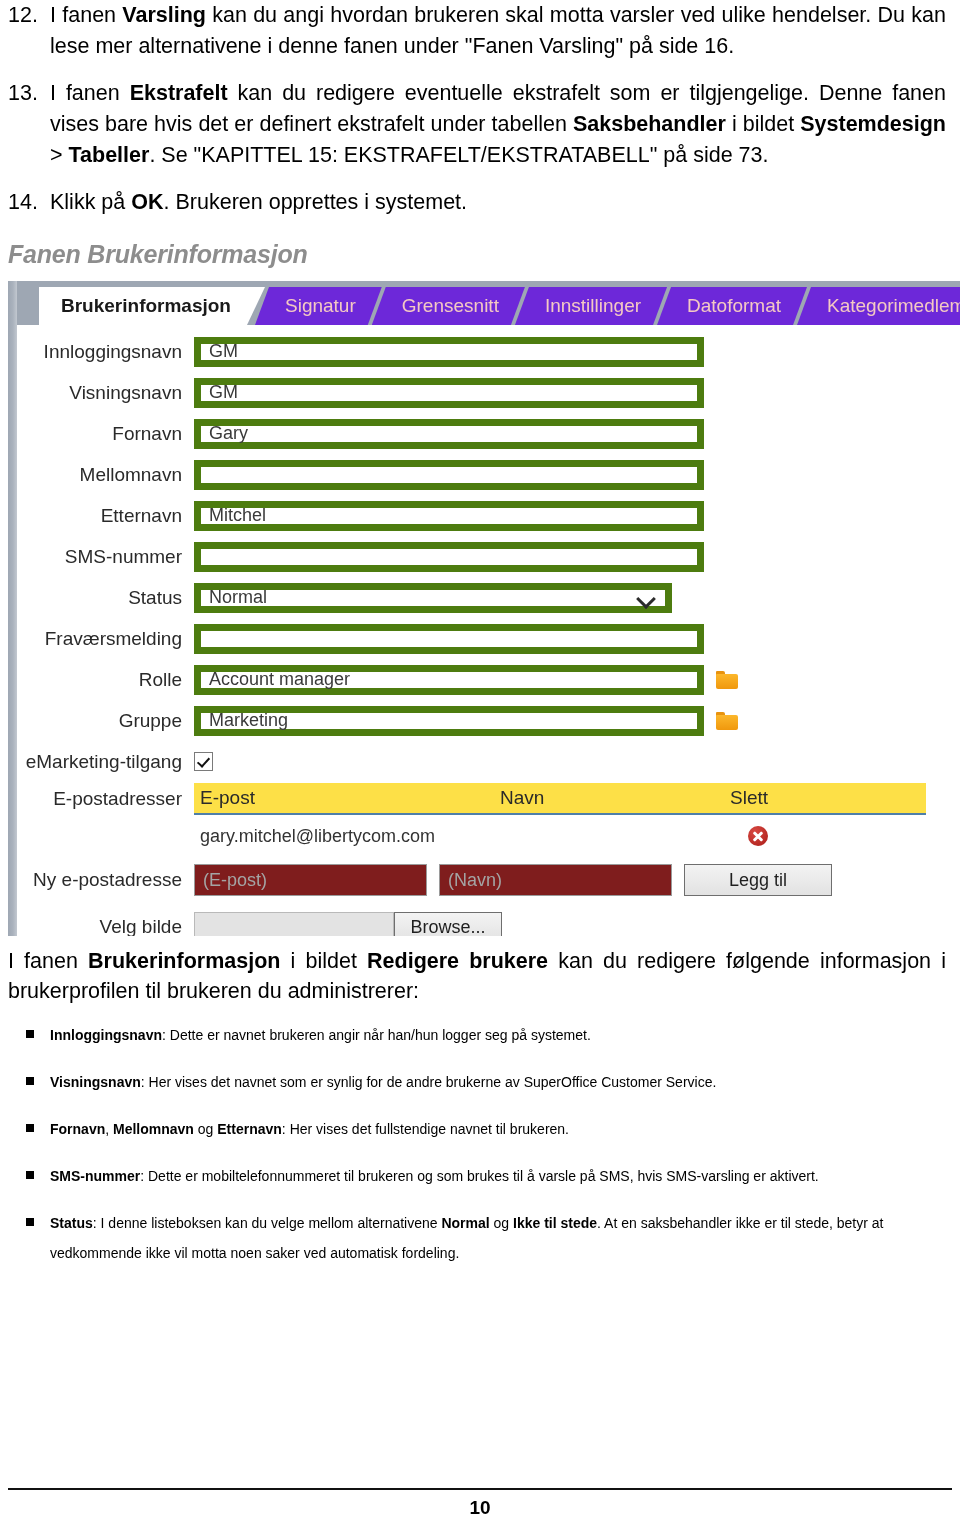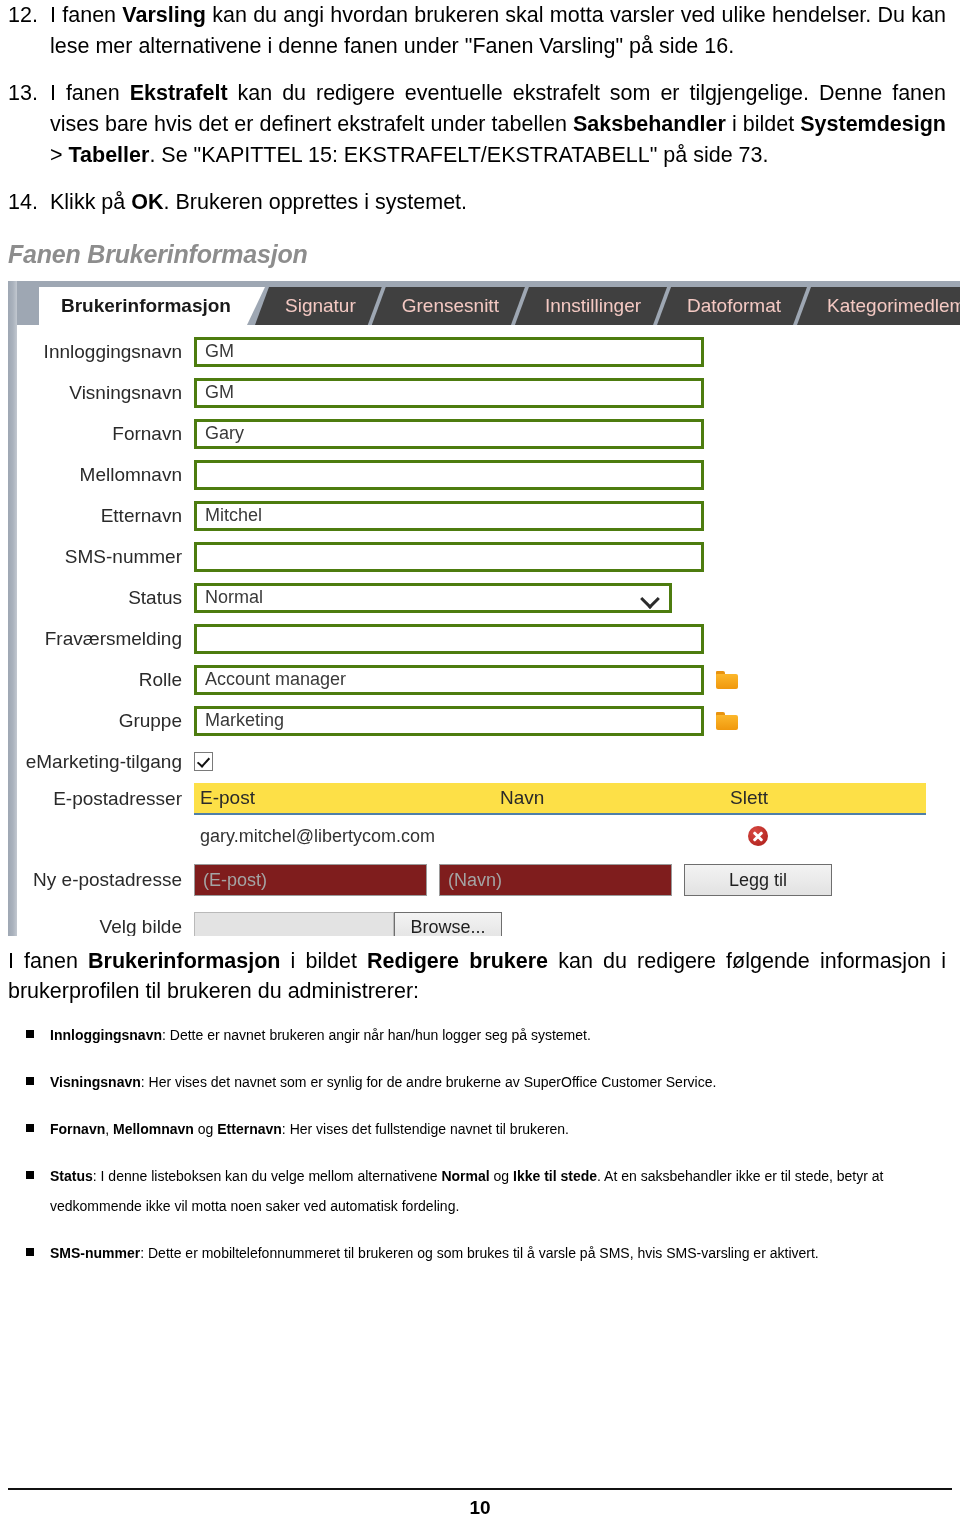--- a/index.html
+++ b/index.html
@@ -102,21 +102,21 @@
     height: 38px;
     line-height: 38px;
     font-size: 19px;
     font-weight: bold;
     padding: 0 18px 0 22px;
     white-space: nowrap;
     box-sizing: border-box;
     margin-right: -10px;
   }
   .tab-inactive {
-    background: #404040;
+    background: #6d28d9;
     color: #f4c9c3;
     font-weight: normal;
     clip-path: polygon(14px 0, 100% 0, calc(100% - 14px) 100%, 0 100%);
     padding: 0 26px 0 30px;
   }
   .tab-active {
     background: #ffffff;
     color: #1a1a1a;
     clip-path: polygon(0 0, 100% 0, calc(100% - 18px) 100%, 0 100%);
     padding-right: 34px;
@@ -144,21 +144,21 @@
     flex: 0 0 177px;
     text-align: right;
     padding-right: 12px;
     box-sizing: border-box;
     font-size: 19px;
     color: #2a2a2a;
     white-space: nowrap;
   }
   .finput {
     height: 30px;
-    border: 3px solid #4d7c0f;
+    border: 7px solid #4d7c0f;
     background: #ffffff;
     box-sizing: border-box;
     display: flex;
     align-items: center;
     padding-left: 8px;
     font-size: 18px;
     color: #3a3a3a;
     width: 510px;
   }
   .finput.wide { width: 510px; }
@@ -522,26 +522,26 @@
     <div class="btext"><b>Visningsnavn</b><span>: Her vises det navnet som er synlig for de andre brukerne av SuperOffice Customer Service.</span></div>
   </div>
 
   <div class="bullet-item">
     <div class="bdot"><span></span></div>
     <div class="btext"><b>Fornavn</b><span>, </span><b>Mellomnavn</b><span> og </span><b>Etternavn</b><span>: Her vises det fullstendige navnet til brukeren.</span></div>
   </div>
 
   <div class="bullet-item">
     <div class="bdot"><span></span></div>
-    <div class="btext"><b>Status</b><span>: I denne listeboksen kan du velge mellom alternativene </span><b>Normal</b><span> og </span><b>Ikke til stede</b><span>. At en saksbehandler ikke er til stede, betyr at vedkommende ikke vil motta noen saker ved automatisk fordeling.</span></div>
+    <div class="btext"><b>SMS-nummer</b><span>: Dette er mobiltelefonnummeret til brukeren og som brukes til å varsle på SMS, hvis SMS-varsling er aktivert.</span></div>
   </div>
 
   <div class="bullet-item">
     <div class="bdot"><span></span></div>
-    <div class="btext"><b>SMS-nummer</b><span>: Dette er mobiltelefonnummeret til brukeren og som brukes til å varsle på SMS, hvis SMS-varsling er aktivert.</span></div>
+    <div class="btext"><b>Status</b><span>: I denne listeboksen kan du velge mellom alternativene </span><b>Normal</b><span> og </span><b>Ikke til stede</b><span>. At en saksbehandler ikke er til stede, betyr at vedkommende ikke vil motta noen saker ved automatisk fordeling.</span></div>
   </div>
 
 </div>
 
 <div class="footer">
   <div class="footer-rule"></div>
   <div class="footer-page">10</div>
 </div>
 
 </body></html>

